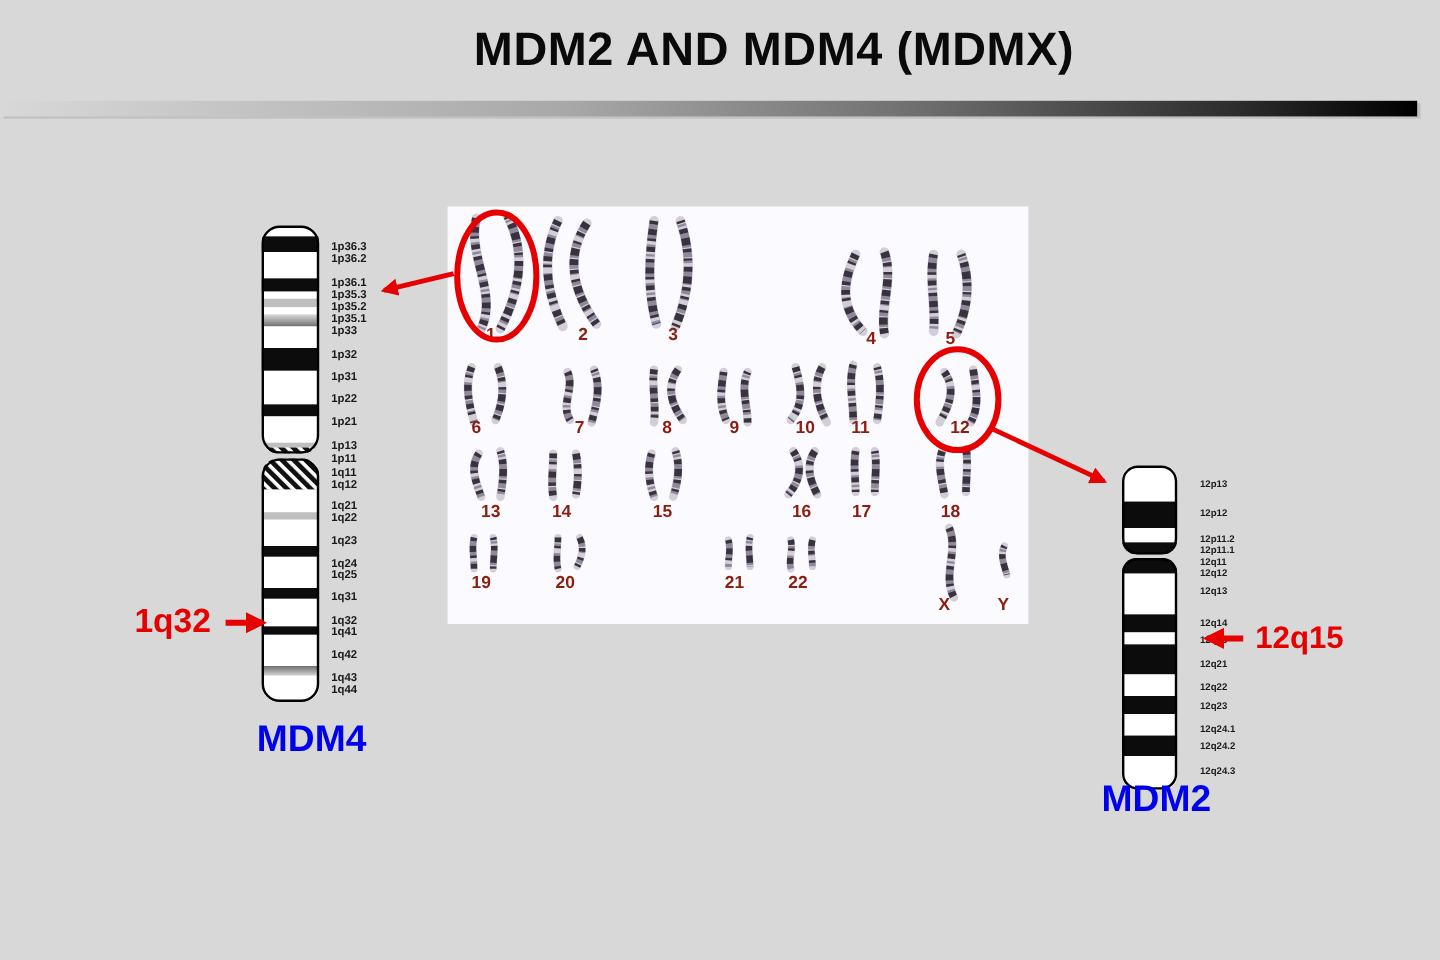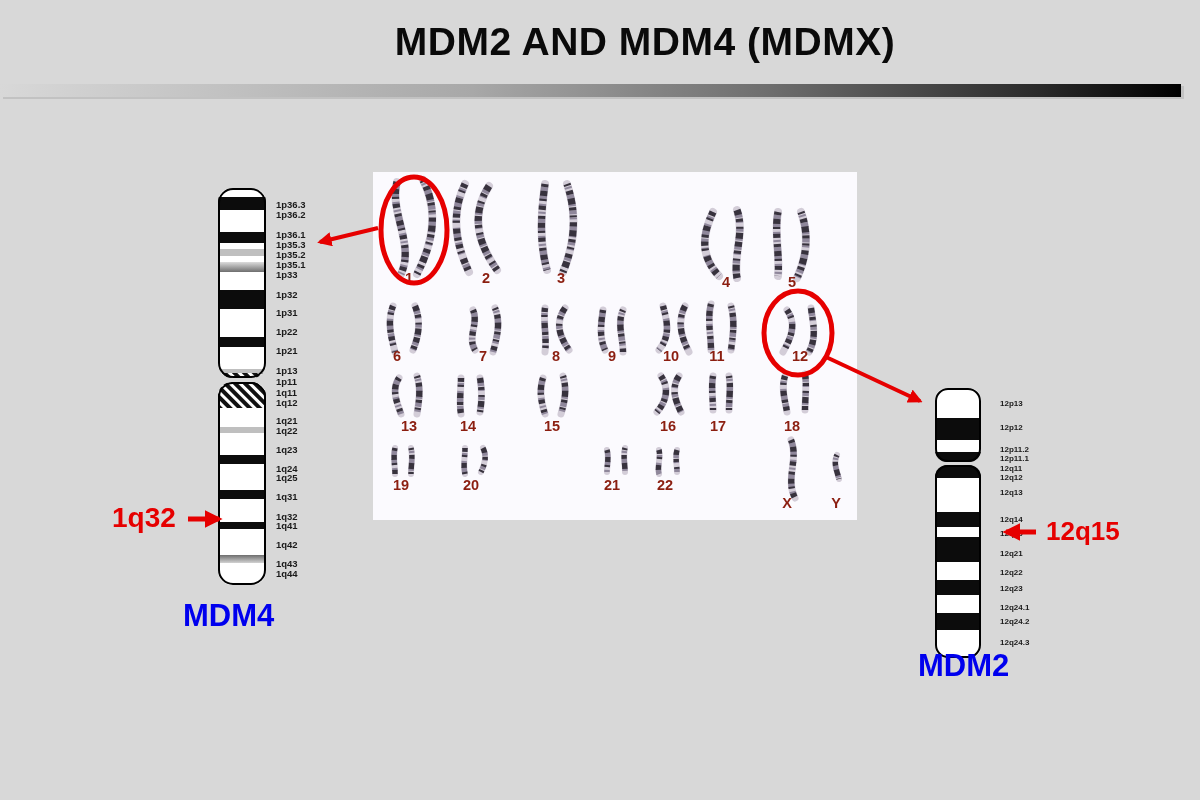--- a/index.html
+++ b/index.html
@@ -357,15 +357,15 @@
       </marker>
     </defs>
   <line x1="378" y1="228" x2="320" y2="242" stroke="#e60000" stroke-width="4" marker-end="url(#arrowhead)"></line>
       <line x1="826" y1="357" x2="920" y2="401" stroke="#e60000" stroke-width="4" marker-end="url(#arrowhead)"></line>
       <line x1="188" y1="519" x2="219" y2="519" stroke="#e60000" stroke-width="5" marker-end="url(#arrowhead)"></line>
       <line x1="1036" y1="532" x2="1006" y2="532" stroke="#e60000" stroke-width="5" marker-end="url(#arrowhead)"></line>
     </svg>
 
   <div class="locus-label" style="left:112px;top:503px;">1q32</div>
   <div class="locus-label locus-right" style="left:1046px;top:518px;">12q15</div>
-  <div class="gene-label" style="left:183px;top:600px;text-align:center;">MDM4</div>
+  <div class="gene-label" style="left:214px;top:600px;text-align:center;">MDM4</div>
   <div class="gene-label" style="left:918px;top:650px;">MDM2</div>
 </div>
 
 </body></html>

